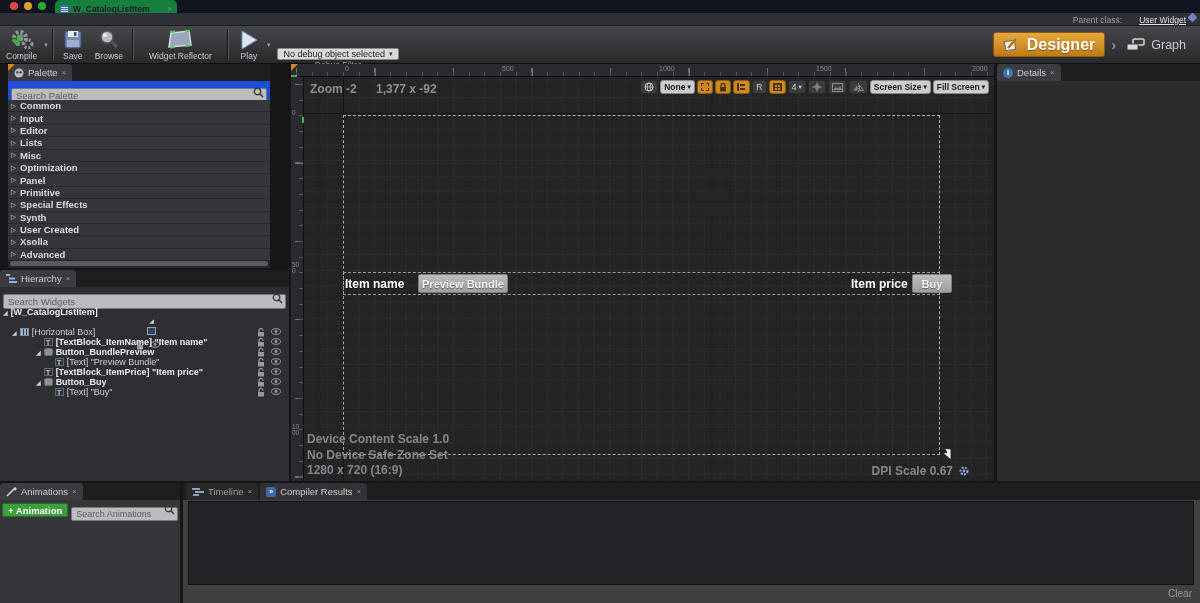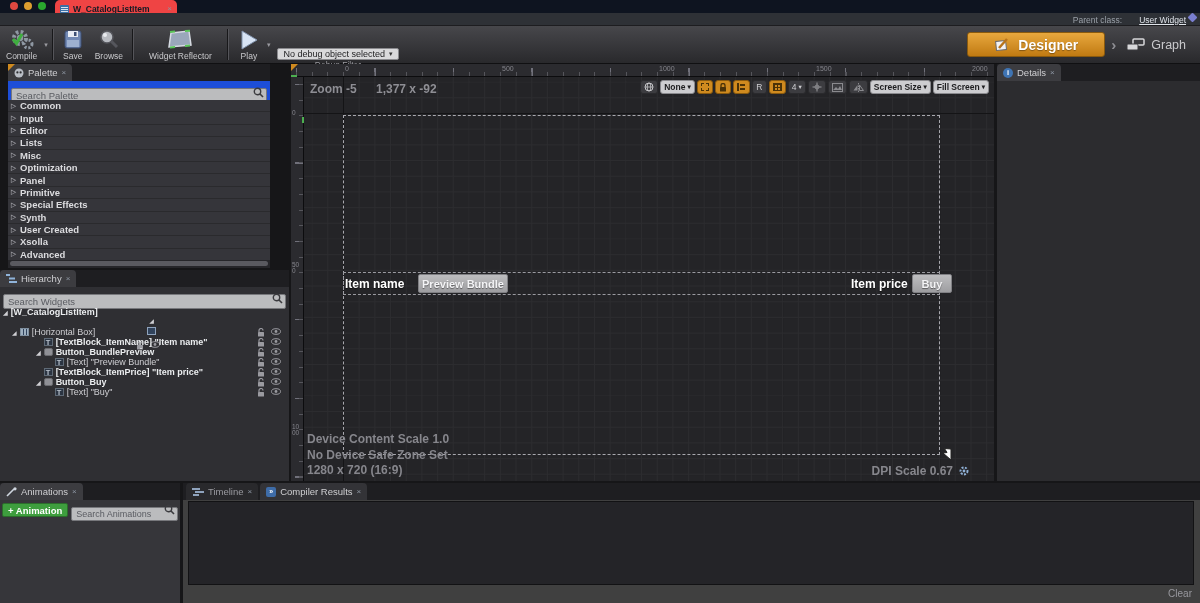--- a/index.html
+++ b/index.html
@@ -5,21 +5,21 @@
   html,body{margin:0;padding:0;background:#101013;}
   *{box-sizing:border-box;}
   .app{position:relative;width:1200px;height:603px;background:#161618;font-family:"Liberation Sans",sans-serif;overflow:hidden;color:#cfcfd2;}
 
   
   .titlebar{position:absolute;left:0;top:0;width:1200px;height:13px;background:#0e1420;}
   .tl{position:absolute;top:2px;width:8px;height:8px;border-radius:50%;}
   .tl.red{left:10px;background:#df4840;}
   .tl.yel{left:24px;background:#dd9e2f;}
   .tl.grn{left:38px;background:#2aa82e;}
-  .doc-tab{position:absolute;left:55px;top:0;width:122px;height:18px;background:#ef4444;border-radius:5px 5px 0 0;display:flex;align-items:center;gap:4px;padding:0 5px;}
+  .doc-tab{position:absolute;left:55px;top:0;width:122px;height:18px;background:#15803d;border-radius:5px 5px 0 0;display:flex;align-items:center;gap:4px;padding:0 5px;}
   .doc-tab .ttl{font-size:8.5px;font-weight:bold;color:#141a24;white-space:nowrap;overflow:hidden;flex:1;}
   .doc-ic{width:9px;height:9px;background:#3b6ea5;border-radius:1px;position:relative;flex:0 0 auto;}
   .doc-ic::before{content:"";position:absolute;left:1px;top:2px;width:7px;height:1px;background:#d8e2ee;box-shadow:0 2px 0 #d8e2ee,0 4px 0 #d8e2ee;}
   .x{font-size:8px;color:#8d96a2;line-height:1;}
   .x::before{content:"×";}
 
   
   .pstrip{position:absolute;left:0;top:13px;width:1200px;height:13px;background:#2e3136;border-bottom:1px solid #1d1d20;}
   .pstrip .lbl{position:absolute;right:78px;top:2px;font-size:8.5px;color:#9aa0a8;}
   .pstrip .val{position:absolute;right:14px;top:2px;font-size:8.5px;color:#dfe3e9;text-decoration:underline;font-weight:normal;}
@@ -29,21 +29,21 @@
   .toolbar{position:absolute;left:0;top:26px;width:1200px;height:38px;background:linear-gradient(#47474b,#29292c);border-bottom:1px solid #101012;display:flex;align-items:stretch;}
   .corner{position:absolute;width:0;height:0;border-left:7px solid #cf8a1f;border-bottom:7px solid transparent;z-index:5;}
   .tb-item{display:flex;flex-direction:column;align-items:center;justify-content:space-between;padding:3px 6px 2px;cursor:default;}
   .tb-item .cap{font-size:8.5px;color:#c9c9cc;white-space:nowrap;}
   .tb-sep{width:2px;margin:3px 3px;background:linear-gradient(90deg,#18181a 1px,#55555a 1px);}
   .caret::before{content:"▾";}
   .tb-caret{font-size:7px;color:#9a9aa0;align-self:center;margin:0 1px;}
   .debug-box{height:13px;background:#d9d9db;border:1px solid #8a8a8e;border-radius:2px;color:#1e1e20;font-size:9px;display:flex;align-items:center;gap:4px;padding:0 5px;margin-top:4px;}
   .debug-box .caret{font-size:7px;color:#333;}
   .tb-right{margin-left:auto;display:flex;align-items:center;gap:6px;padding-right:10px;}
-  .designer-btn{height:25px;background:linear-gradient(#e8a83e,#c07a12);border:1px solid #8a5a0e;border-radius:3px;display:flex;align-items:center;gap:8px;padding:0 26px;color:#fff;font-weight:bold;font-size:14px;text-shadow:0 1px 1px rgba(0,0,0,.35);}
+  .designer-btn{height:25px;background:linear-gradient(#e8a83e,#c07a12);border:1px solid #8a5a0e;border-radius:3px;display:flex;align-items:center;gap:8px;padding:0 9px;color:#fff;font-weight:bold;font-size:16px;text-shadow:0 1px 1px rgba(0,0,0,.35);}
   .chev{font-size:15px;color:#8f8f94;font-weight:bold;}
   .chev::before{content:"›";}
   .graph-btn{display:flex;align-items:center;gap:5px;color:#c9c9cc;font-size:12.5px;padding:0 4px;}
 
   
   .panel{position:absolute;background:#2c2c2f;}
   .tabstrip{position:absolute;left:0;top:0;right:0;height:17px;background:#1e1e21;display:flex;align-items:flex-end;gap:2px;padding:0 0 0 0;}
   .ptab{height:17px;display:flex;align-items:center;gap:4px;padding:0 6px;background:#3c3c40;border-radius:4px 4px 0 0;font-size:9.5px;color:#cfcfd2;white-space:nowrap;}
   .ptab.inactive{background:#29292c;color:#9a9aa0;}
   .ptab.mid{background:#333337;}
@@ -476,21 +476,21 @@
     </div>
     <div class="ruler-y">
       <span class="ry-num" style="top:33px">0</span>
       <span class="ry-num" style="top:185px">500</span>
       <span class="ry-num" style="top:347px">1000</span>
       <span class="tick-green-v"></span>
     </div>
     <div class="cv">
       <div class="axis-v"></div>
       <div class="axis-h"></div>
-      <span class="zoomlbl">Zoom -5</span>
+      <span class="zoomlbl">Zoom -2</span>
       <span class="curslbl">1,377 x -92</span>
 
       <div class="cv-toolbar">
         <div class="cbtn dark">
           <svg width="10" height="10" viewBox="0 0 10 10">
             <circle cx="5" cy="5" r="4" fill="none" stroke="#c9c9cc" stroke-width="1"></circle>
             <ellipse cx="5" cy="5" rx="1.8" ry="4" fill="none" stroke="#c9c9cc" stroke-width="0.8"></ellipse>
             <line x1="1" y1="5" x2="9" y2="5" stroke="#c9c9cc" stroke-width="0.8"></line>
           </svg>
         </div>

